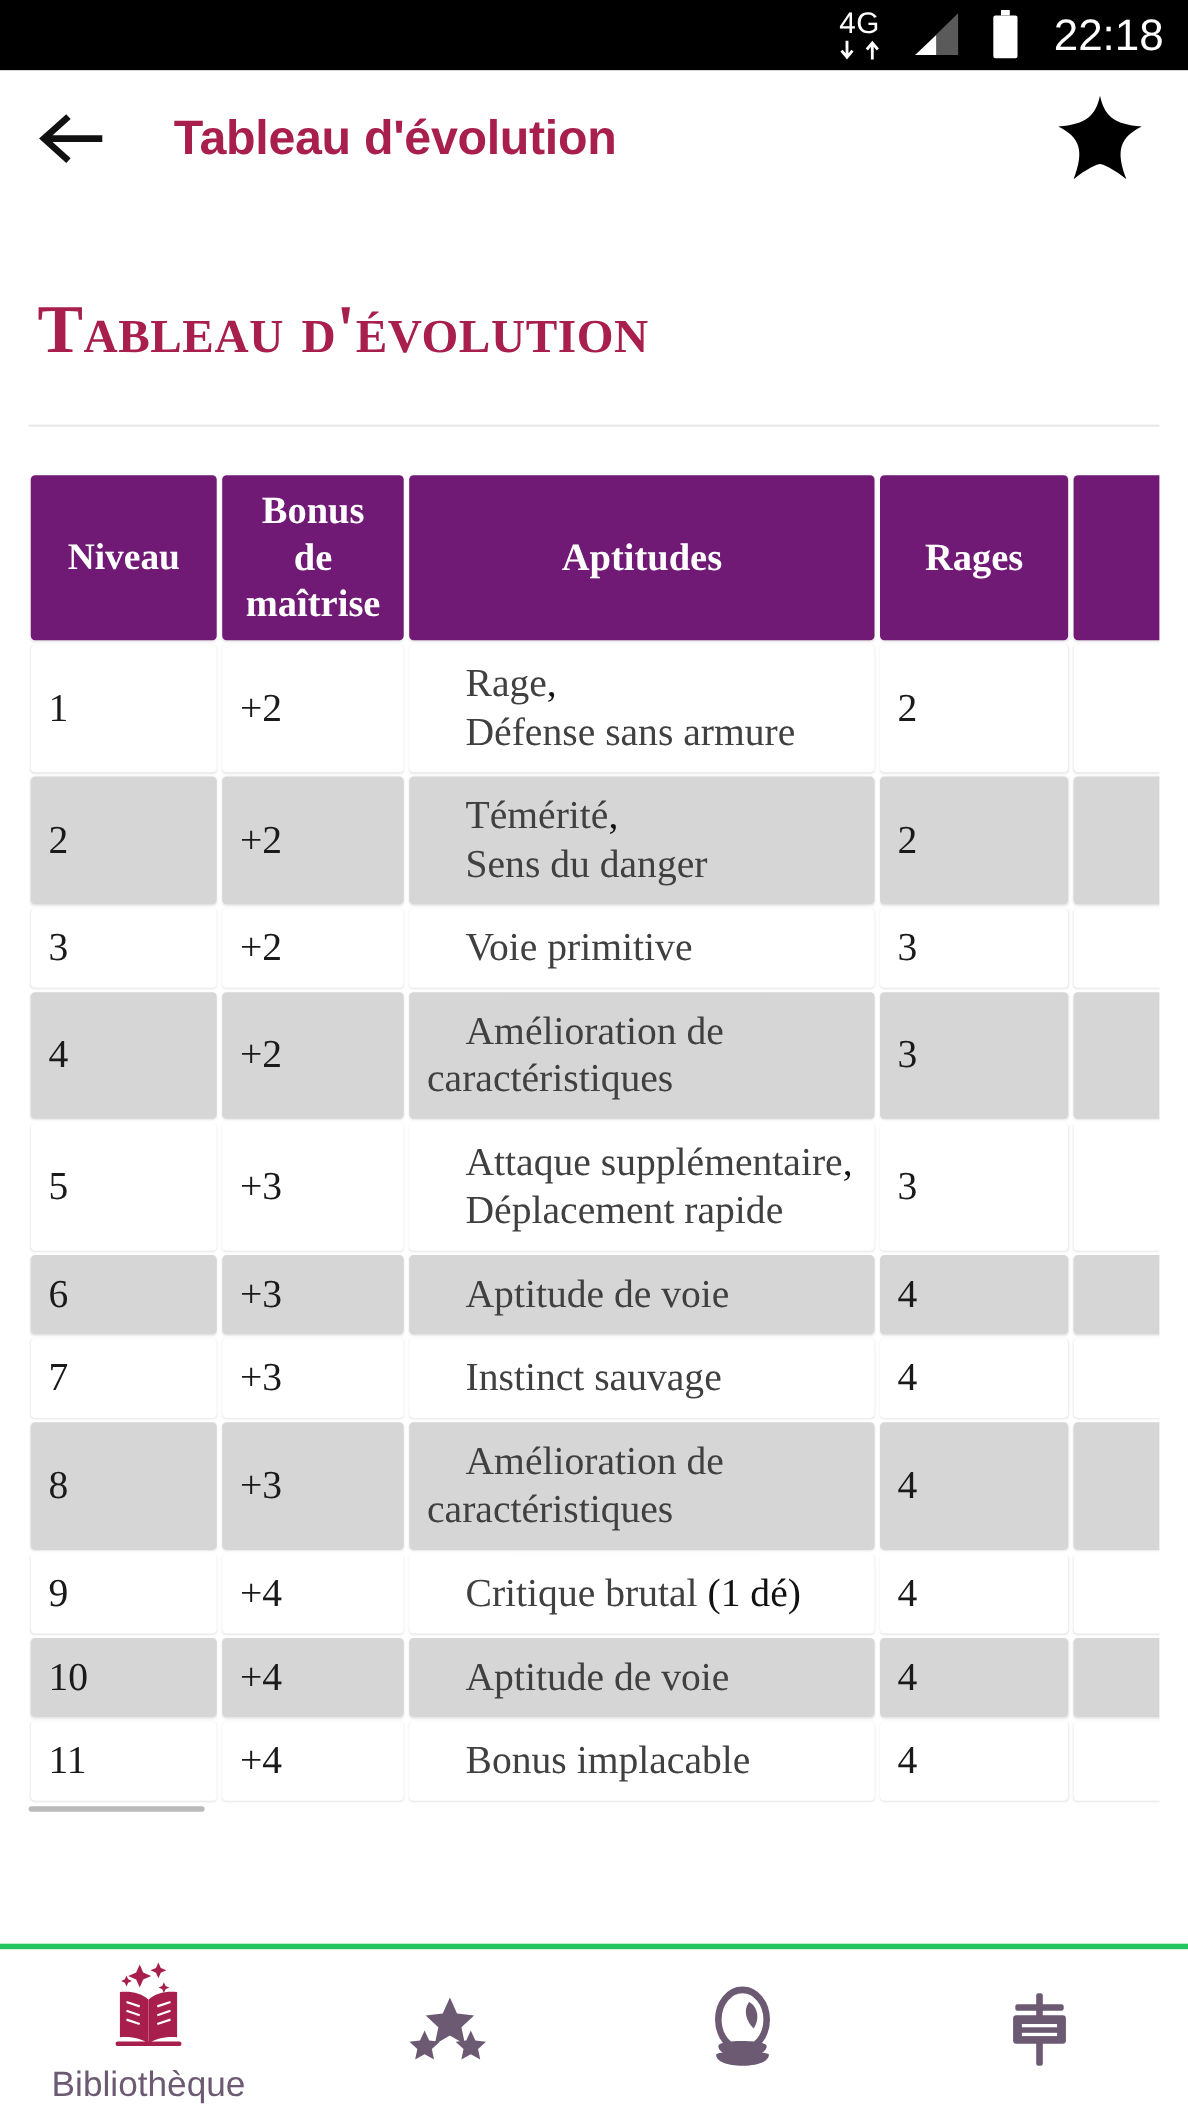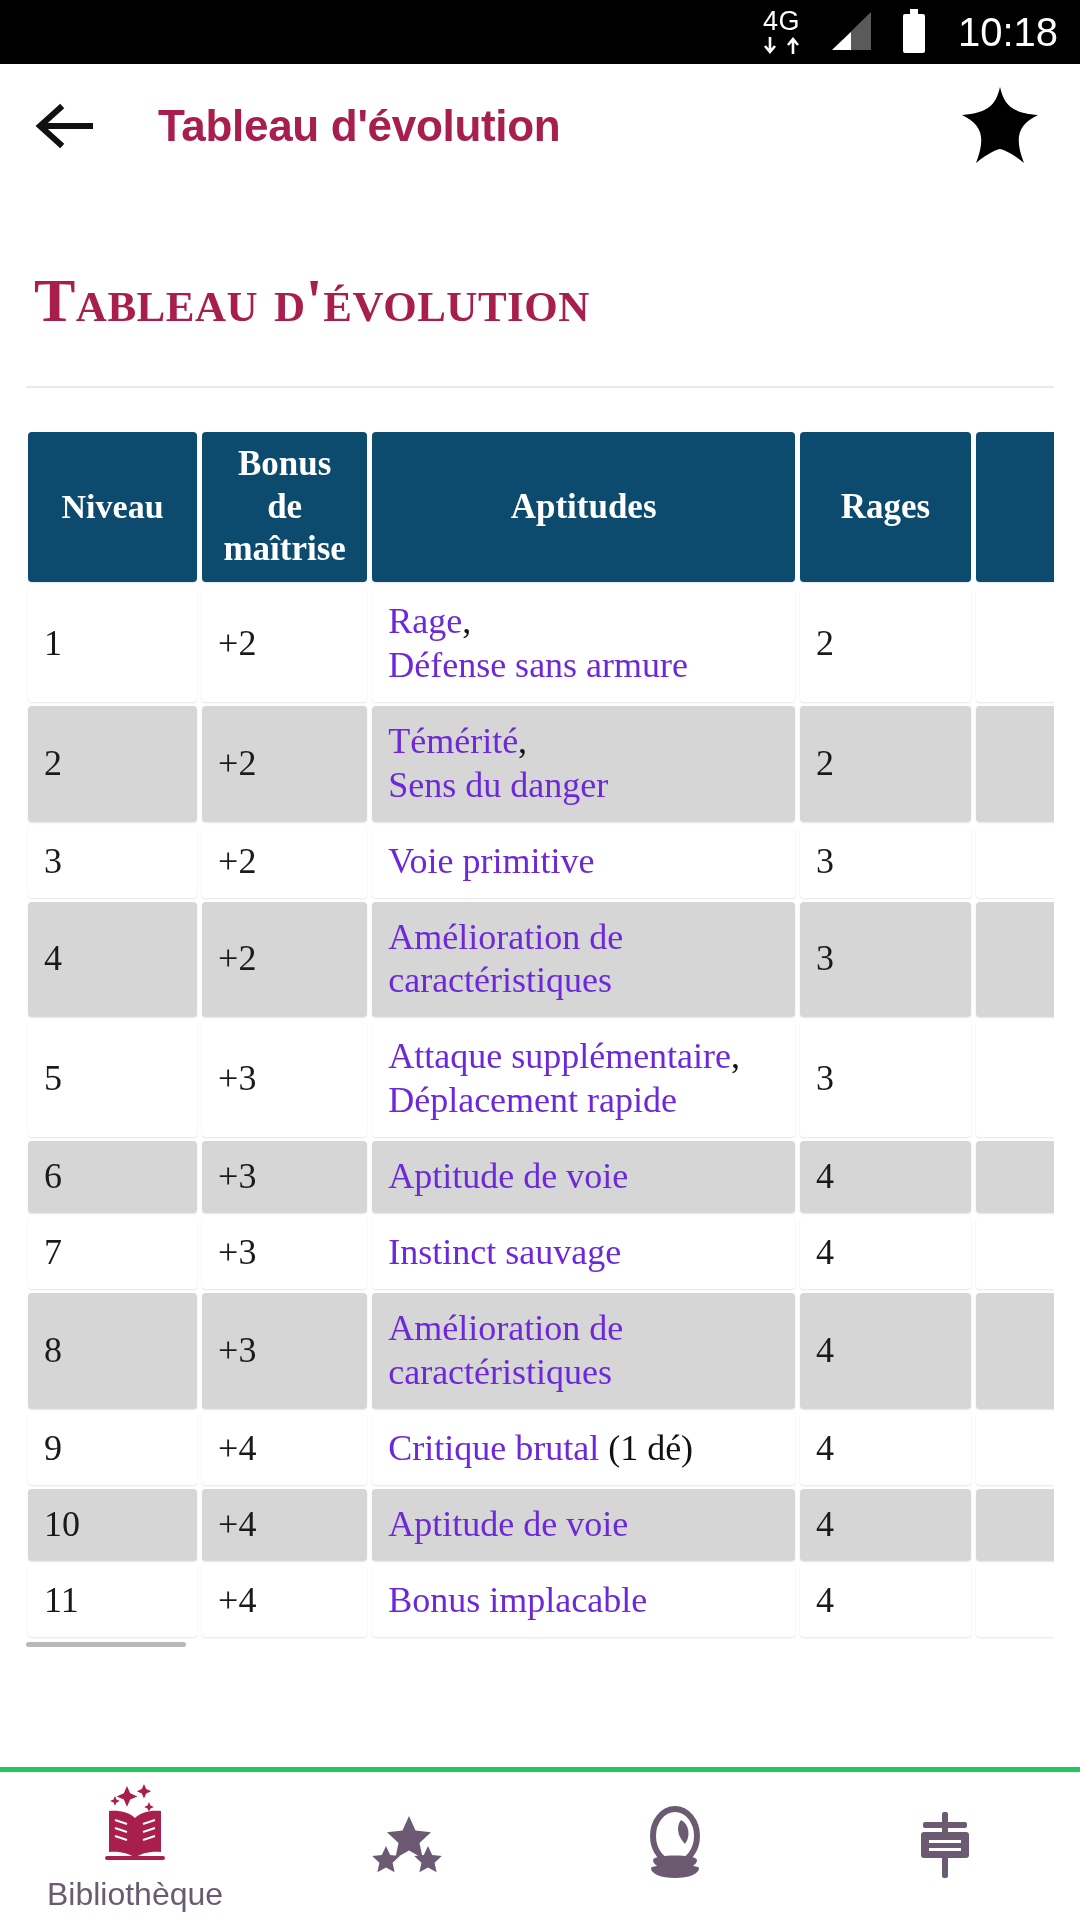--- a/index.html
+++ b/index.html
@@ -64,21 +64,21 @@
     table-layout:fixed;
     margin-left:-3px;
   }
   table.evo col.c-niv{ width:168px; }
   table.evo col.c-bon{ width:164px; }
   table.evo col.c-apt{ width:420px; }
   table.evo col.c-rag{ width:170px; }
   table.evo col.c-deg{ width:280px; }
 
   table.evo thead th{
-    background:#0c4a6e;
+    background:#701a75;
     color:#ffffff;
     font-family:"Liberation Serif", serif;
     font-weight:700;
     font-size:35px;
     text-align:center;
     vertical-align:middle;
     height:150px;
     border-radius:4px;
     line-height:1.22;
     box-shadow:0 1px 2px rgba(0,0,0,.10);
@@ -92,21 +92,21 @@
     vertical-align:middle;
     padding:14px 16px;
     border-radius:4px;
     line-height:1.22;
     box-shadow:0 1px 2px rgba(0,0,0,.10);
   }
   table.evo tbody tr.odd  td{ background:#ffffff; }
   table.evo tbody tr.even td{ background:#d6d6d6; }
 
   td.num, td.bonus, td.rages, td.degats{ text-align:left; }
-  .lnk{ color:#6d28d9; }
+  .lnk{ color:#404040;margin-left:35px; }
   .plain{ color:#111111; }
 
   
   .hscroll{
     position:absolute; left:26px; bottom:-6px;
     width:160px; height:5px; background:#b9b9b9; border-radius:3px;
   }
 
   
   .bottom-nav{
@@ -143,21 +143,21 @@
   <svg class="sig-bars" width="50" height="44" viewBox="0 0 50 44">
     <path d="M45 2 L45 40 L6 40 Z" fill="#5a5a5a"></path>
     <path d="M25 22 L25 40 L6 40 Z" fill="#ffffff"></path>
   </svg>
 
   <svg class="batt" width="28" height="46" viewBox="0 0 28 46">
     <rect x="10" y="0" width="8" height="5" fill="#ffffff"></rect>
     <rect x="3" y="5" width="22" height="39" rx="2" fill="#ffffff"></rect>
   </svg>
 
-  <span class="clock">10:18</span>
+  <span class="clock">22:18</span>
 </div>
 
 <div class="app-bar">
   <div class="back-btn">
     <svg width="62" height="52" viewBox="0 0 62 52">
       <path d="M56 26 L8 26 M26 8 L6 26 L26 44" stroke="#111111" stroke-width="6" fill="none" stroke-linecap="square"></path>
     </svg>
   </div>
   <div class="app-title">Tableau d'évolution</div>
   <div class="fav-btn">

